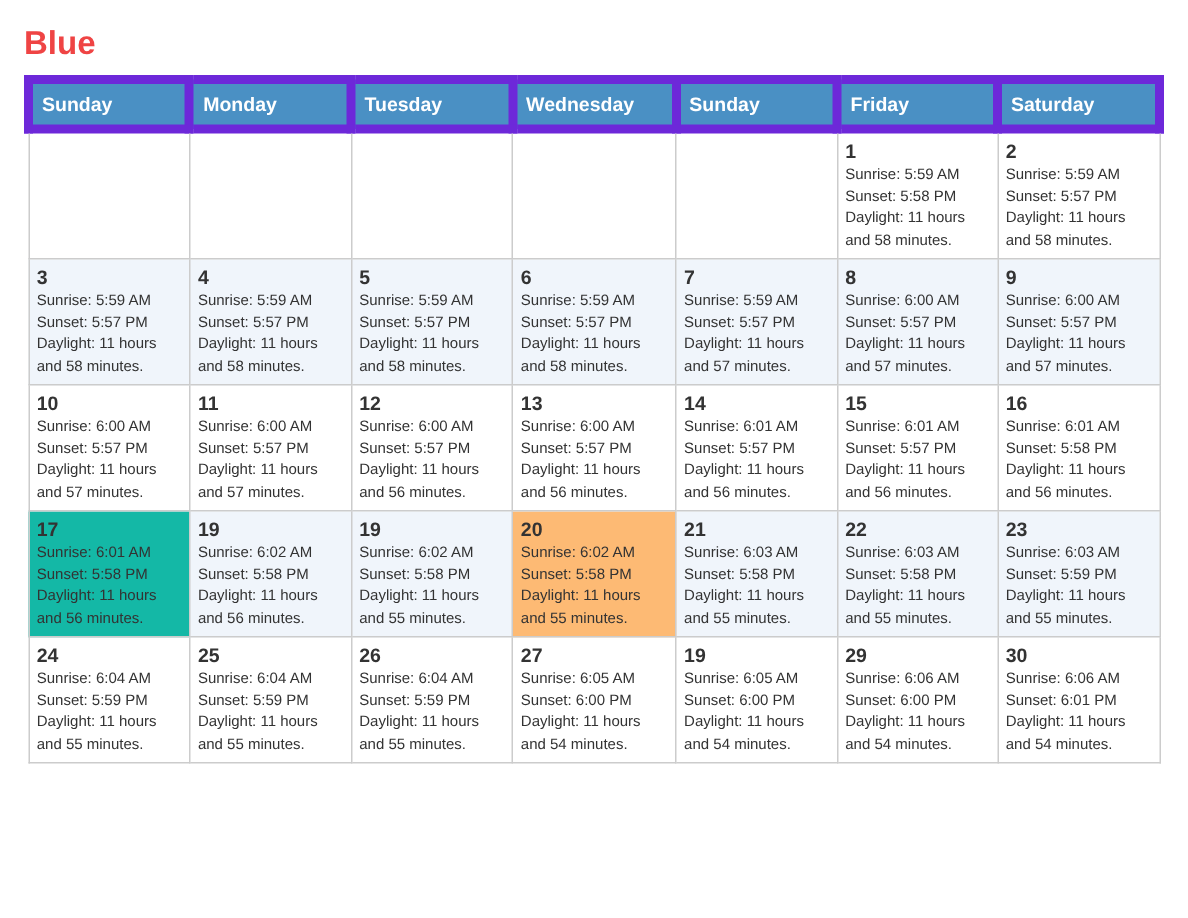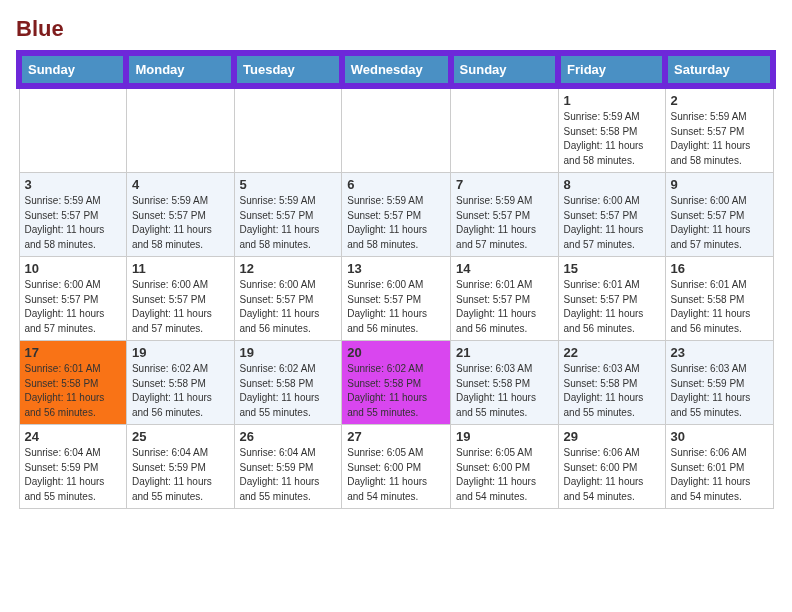--- a/index.html
+++ b/index.html
@@ -21,21 +21,21 @@
       flex-direction: column;
       align-items: flex-start;
     }
     .logo-text {
       font-size: 22px;
       font-weight: bold;
       color: #333;
       line-height: 1;
     }
     .logo-line1 { display: flex; align-items: center; }
-    .logo-line2 { color: #7f1d1d; font-size: 22px; font-weight: bold; }
+    .logo-line2 { color: #ef4444; font-size: 22px; font-weight: bold; }
     .title-block { text-align: right; }
     .title-block h1 { font-size: 32px; color: #333; font-weight: normal; }
     .title-block h2 { font-size: 16px; color: #555; font-weight: normal; }
 
     .calendar { width: 100%; border-collapse: collapse; }
     .calendar th {
       background: #4a90c4;
       color: #fff;
       font-size: 13px;
       font-weight: bold;
@@ -166,33 +166,33 @@
         <td>
           <span class="day-num">15</span>
           <div class="day-info">Sunrise: 6:01 AM<br>Sunset: 5:57 PM<br>Daylight: 11 hours<br>and 56 minutes.</div>
         </td>
         <td>
           <span class="day-num">16</span>
           <div class="day-info">Sunrise: 6:01 AM<br>Sunset: 5:58 PM<br>Daylight: 11 hours<br>and 56 minutes.</div>
         </td>
       </tr>
       <tr>
-        <td style="background: #f97316;">
+        <td style="background: #14b8a6;">
           <span class="day-num">17</span>
           <div class="day-info">Sunrise: 6:01 AM<br>Sunset: 5:58 PM<br>Daylight: 11 hours<br>and 56 minutes.</div>
         </td>
         <td style="background: rgb(240, 245, 251);">
           <span class="day-num">19</span>
           <div class="day-info">Sunrise: 6:02 AM<br>Sunset: 5:58 PM<br>Daylight: 11 hours<br>and 56 minutes.</div>
         </td>
         <td style="background: rgb(240, 245, 251); margin-left: 17px;">
           <span class="day-num">19</span>
           <div class="day-info">Sunrise: 6:02 AM<br>Sunset: 5:58 PM<br>Daylight: 11 hours<br>and 55 minutes.</div>
         </td>
-        <td style="background: #d946ef;">
+        <td style="background: #fdba74;">
           <span class="day-num">20</span>
           <div class="day-info">Sunrise: 6:02 AM<br>Sunset: 5:58 PM<br>Daylight: 11 hours<br>and 55 minutes.</div>
         </td>
         <td style="background: rgb(240, 245, 251);">
           <span class="day-num">21</span>
           <div class="day-info">Sunrise: 6:03 AM<br>Sunset: 5:58 PM<br>Daylight: 11 hours<br>and 55 minutes.</div>
         </td>
         <td style="background: rgb(240, 245, 251);">
           <span class="day-num">22</span>
           <div class="day-info">Sunrise: 6:03 AM<br>Sunset: 5:58 PM<br>Daylight: 11 hours<br>and 55 minutes.</div>

